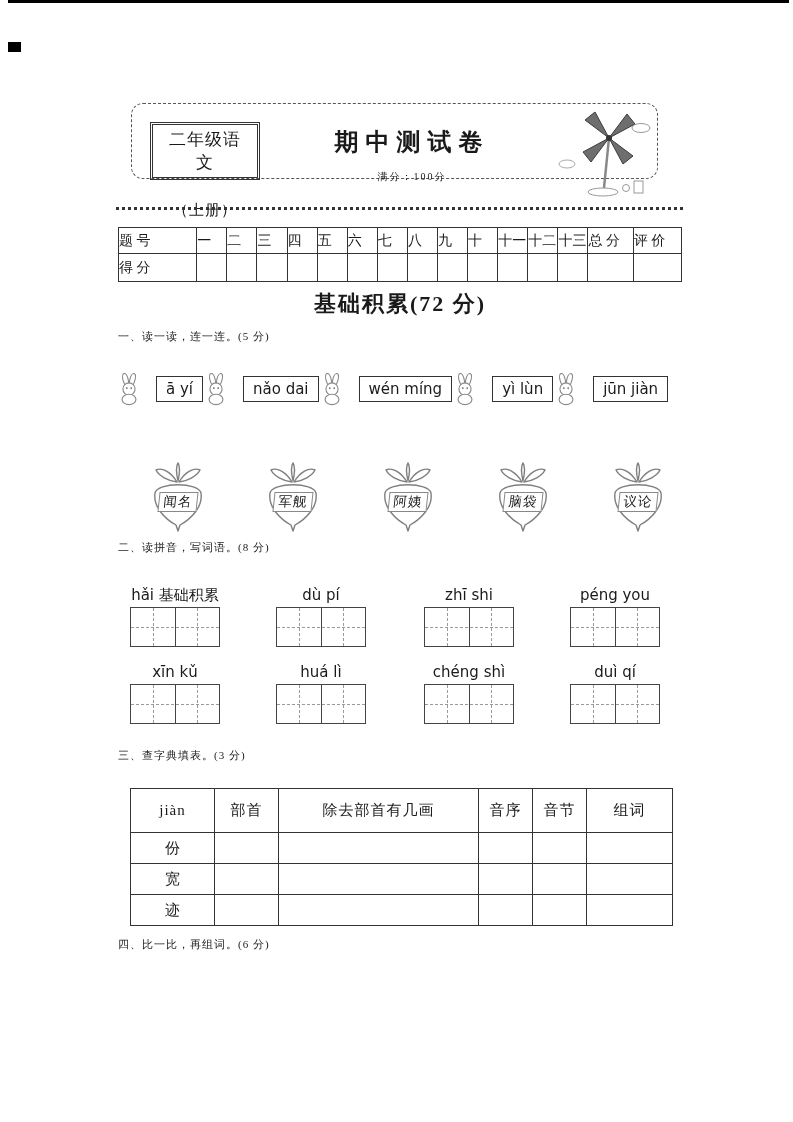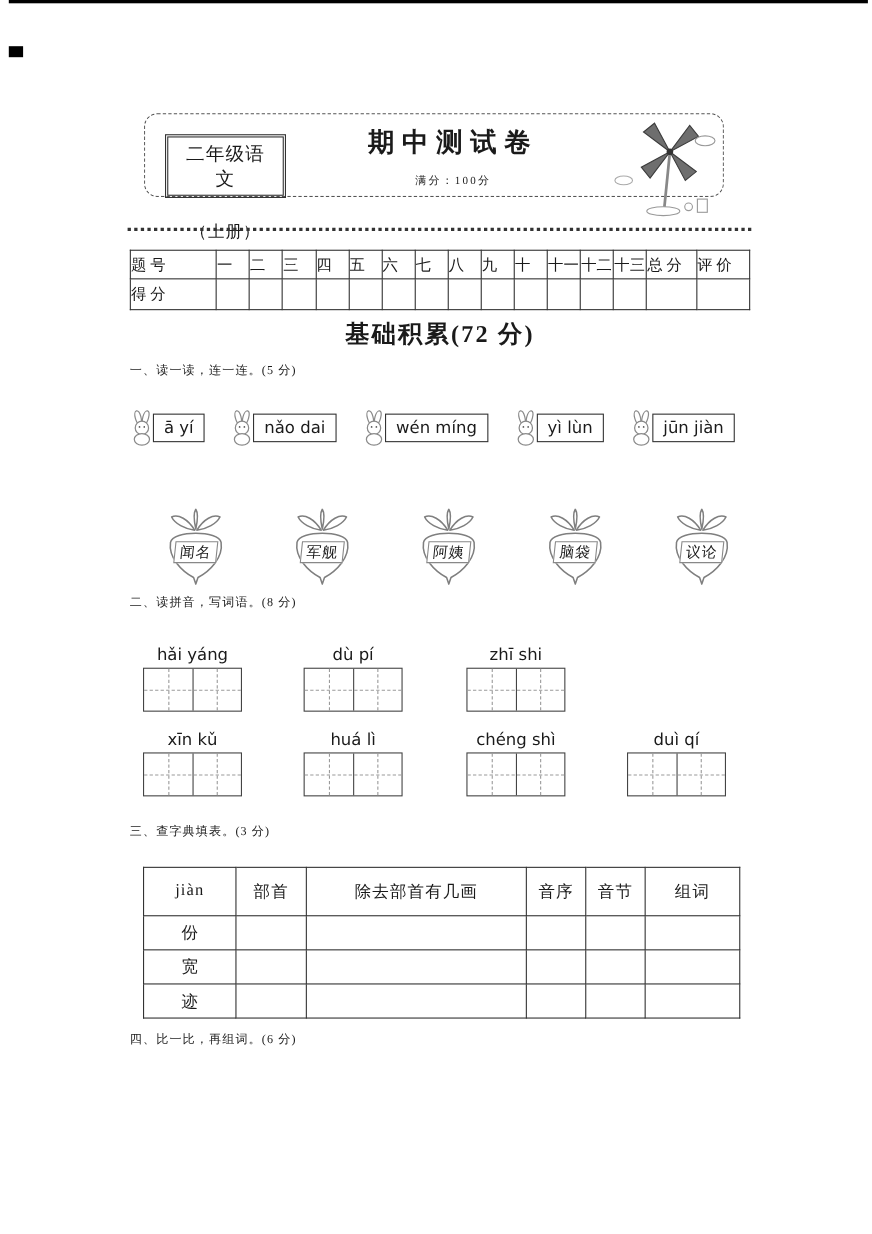--- a/index.html
+++ b/index.html
@@ -11,21 +11,21 @@
   .artifact-topline { position:absolute; left:8px; top:0; width:781px; height:3px; background:#000; }
   .artifact-mark { position:absolute; left:8px; top:42px; width:13px; height:10px; background:#000; }
 
   
   .header-box { position:absolute; left:131px; top:103px; width:527px; height:76px;
     border:1.6px dashed #555; border-radius:12px; }
   .grade-wrap { position:absolute; left:18px; top:18px; width:110px; text-align:center; }
   .grade-box { display:inline-block; border:3px double #333; padding:3px 9px; font-size:17px; letter-spacing:1px; }
   .volume { font-size:15px; margin-top:21px; letter-spacing:1px; }
   .title-wrap { position:absolute; left:150px; width:260px; top:0; text-align:center; }
-  .paper-title { font-size:24px; font-weight:700; letter-spacing:7px; margin-top:9px; }
+  .paper-title { font-size:24px; font-weight:700; letter-spacing:7px; margin-top:22px; }
   .full-score { font-size:10px; margin-top:12px; letter-spacing:2px; }
   .windmill { position:absolute; right:4px; top:4px; }
 
   .dotted-sep { position:absolute; left:116px; top:207px; width:567px; height:0; border-top:3px dotted #333; }
 
   
   table { border-collapse:collapse; }
   .score-table { position:absolute; left:118px; top:227px; width:564px; table-layout:fixed; font-size:14px; }
   .score-table td { border:1px solid #333; height:26px; text-align:left; padding:0; overflow:hidden; white-space:nowrap; }
   .score-table tr:last-child td { height:28px; }
@@ -33,21 +33,21 @@
   .section-title { position:absolute; left:118px; top:289px; width:564px; text-align:center;
     font-size:22px; font-weight:700; letter-spacing:2px; }
 
   .q-title { position:absolute; left:118px; font-size:11px; letter-spacing:1px; }
 
   
   .pin-row { position:absolute; left:116px; top:372px; width:552px; display:flex; justify-content:space-between; align-items:center; }
   .pin-group { display:flex; align-items:center; }
   .pin-group svg { margin-right:-3px; position:relative; z-index:1; }
   .pin-box { border:1px solid #333; background:#fff; padding:3px 9px; font-size:15px;
-    font-family:"DejaVu Sans","Liberation Sans",sans-serif; white-space:nowrap; }
+    font-family:"DejaVu Sans","Liberation Sans",sans-serif; white-space:nowrap;margin-left:17px; }
 
   
   .radish-row { position:absolute; left:142px; top:462px; width:532px; display:flex; justify-content:space-between; }
   .radish { position:relative; width:72px; height:72px; }
   .radish svg { position:absolute; inset:0; }
   .radish-label { position:absolute; left:50%; top:56%; transform:translate(-50%,-50%) skewX(-6deg);
     font-size:13.5px; letter-spacing:1px; background:#fff; border:1px solid #888; padding:0 4px; white-space:nowrap; }
 
   
   .wgroup { position:absolute; width:90px; }
@@ -286,35 +286,42 @@
           <path d="M12 31 C10 45 22 57 33 63 L35 69 L37 63 C48 57 60 45 58 31 C56 20 14 20 12 31 Z"></path>
         </g>
       </svg>
       <span class="radish-label">议论</span>
     </div>
   </div>
 
   <div class="q-title" style="top:540px">二、读拼音，写词语。(8 分)</div>
 
   <div class="wgroup" style="left:130px; top:585px">
-    <div class="pylabel">hǎi  yáng</div>
+    <div class="pylabel">hǎi  基础积累</div>
     <div class="wgrid">
         <div class="wcell"></div>
         <div class="wcell"></div>
       </div>
   </div>
   <div class="wgroup" style="left:276px; top:585px">
     <div class="pylabel">dù  pí</div>
     <div class="wgrid">
         <div class="wcell"></div>
         <div class="wcell"></div>
       </div>
   </div>
   <div class="wgroup" style="left:424px; top:585px">
     <div class="pylabel">zhī  shi</div>
+    <div class="wgrid">
+        <div class="wcell"></div>
+        <div class="wcell"></div>
+      </div>
+  </div>
+  <div class="wgroup" style="left:570px; top:585px">
+    <div class="pylabel">péng  you</div>
     <div class="wgrid">
         <div class="wcell"></div>
         <div class="wcell"></div>
       </div>
   </div>
 
   <div class="wgroup" style="left:130px; top:662px">
     <div class="pylabel">xīn  kǔ</div>
     <div class="wgrid">
         <div class="wcell"></div>

